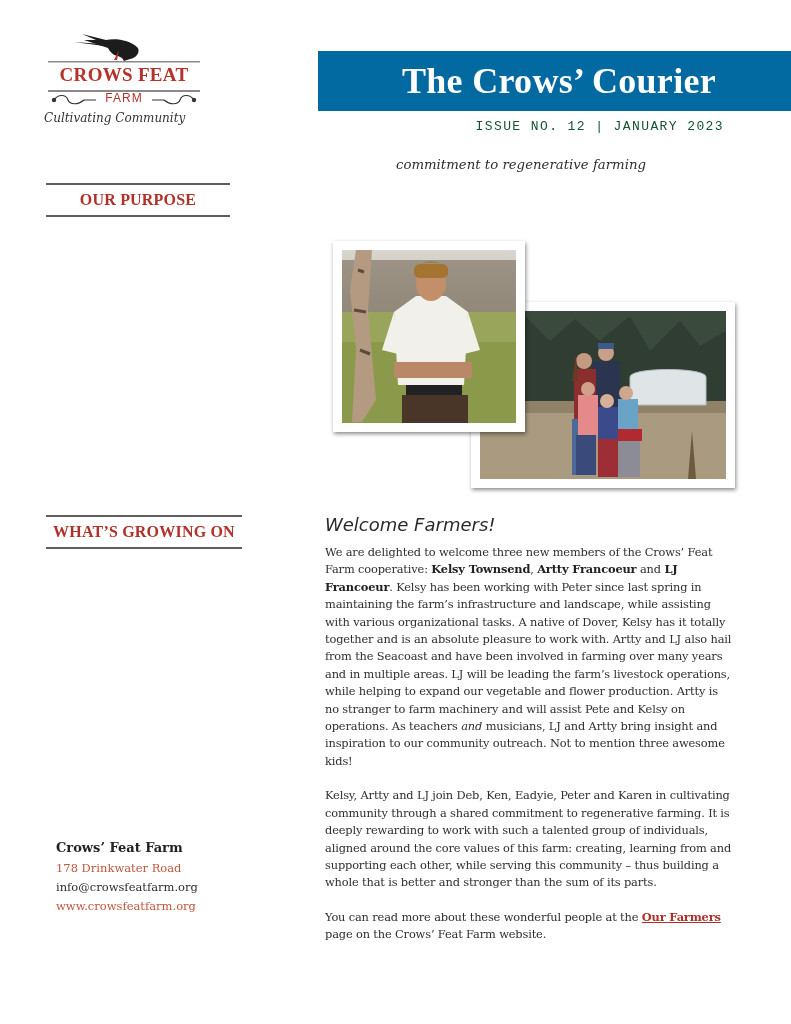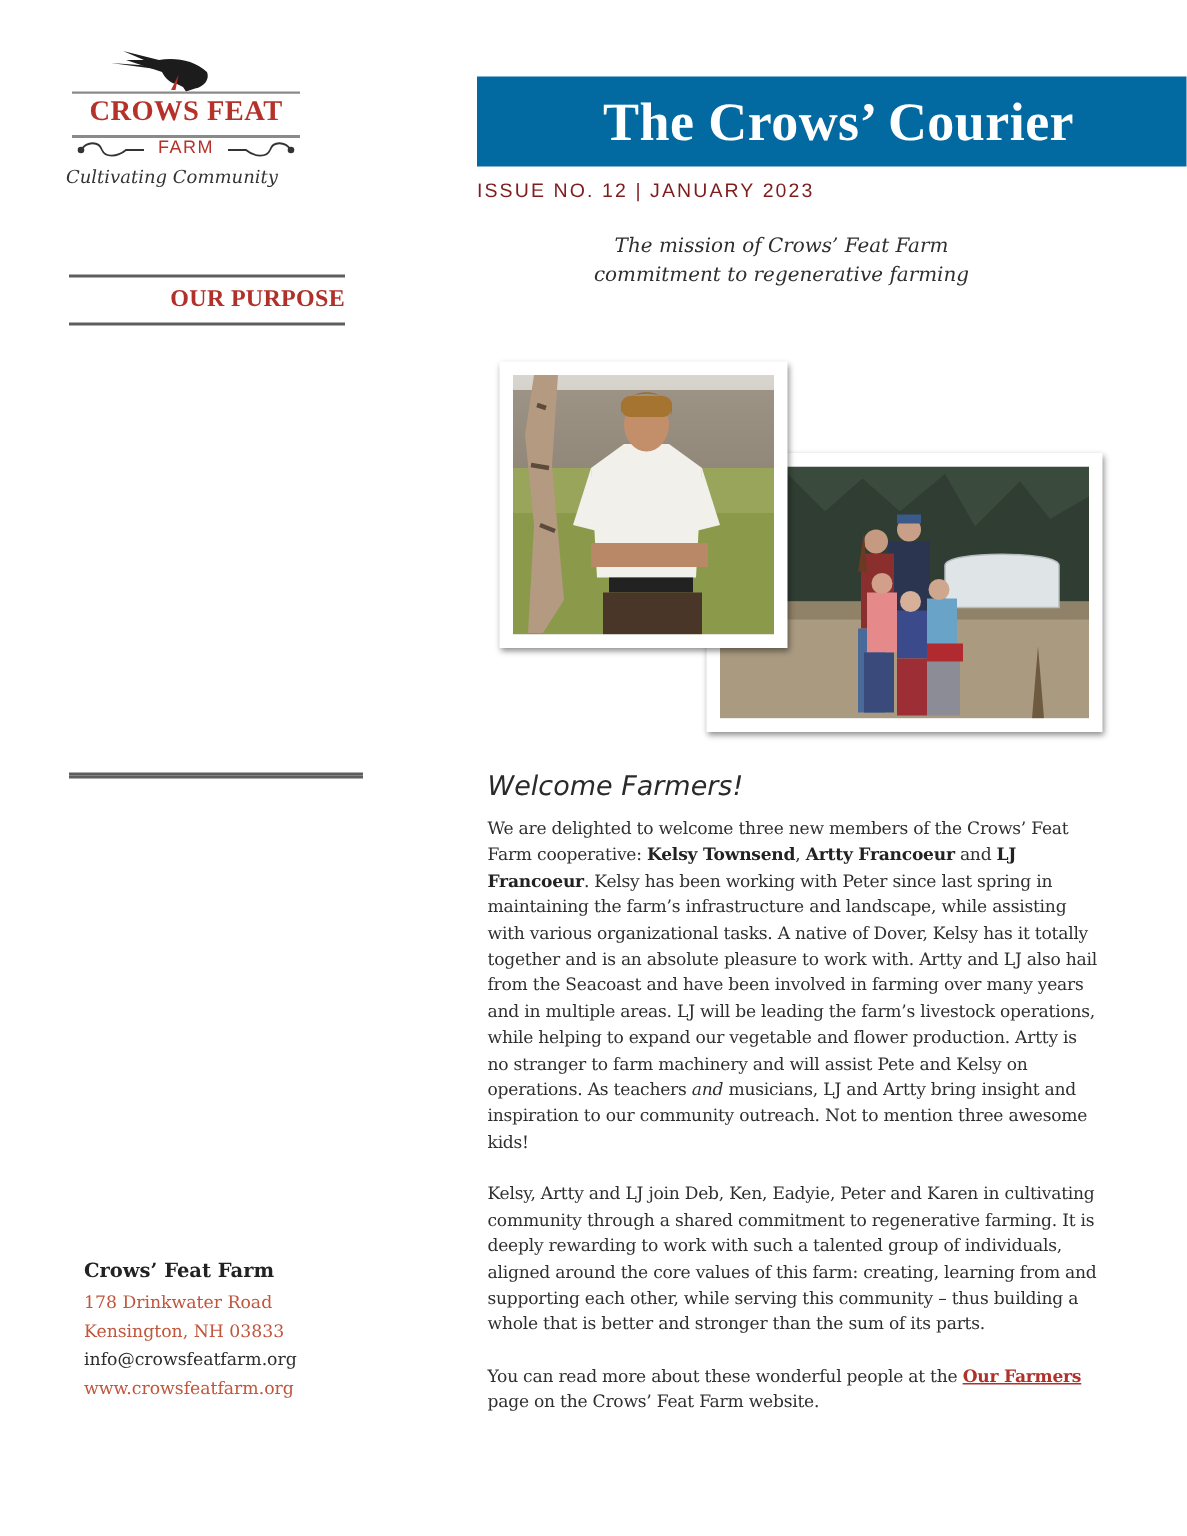--- a/index.html
+++ b/index.html
@@ -7,28 +7,28 @@
 
   
   .logo { position:absolute; left:44px; top:28px; width:165px; height:112px; }
   .logo svg { display:block; }
   .logo .brand { position:absolute; left:0; top:36px; width:160px; text-align:center; font-family:Liberation Serif, serif; font-weight:bold; font-size:19px; letter-spacing:0.3px; color:#b5322a; }
   .logo .farm { position:absolute; left:0; top:63px; width:160px; text-align:center; font-family:"Liberation Sans", sans-serif; font-size:12px; color:#b5322a; letter-spacing:1px; }
   .logo .tag { position:absolute; left:0; top:83px; width:160px; font-family:"DejaVu Serif", serif; font-style:italic; font-size:12px; color:#333; }
   .logo .rule { position:absolute; left:4px; width:152px; height:1.5px; background:#8a8a8a; }
 
   
-  .side-head { position:absolute; left:46px; width:184px; text-align:right; }
+  .side-head { position:absolute; left:46px; width:184px; text-align:center; }
   .side-head .line { height:2px; background:#5e5e5e; }
   .side-head .label { font-family:"Liberation Serif", serif; font-weight:bold; font-size:16px; color:#b0302a; letter-spacing:0.2px; padding:6px 0 6px; }
 
   
   .masthead { position:absolute; left:318px; top:51px; width:482px; height:60px; background:#0369a1; text-align:center; }
   .masthead .title { font-family:"Liberation Serif", serif; font-weight:bold; font-size:36px; color:#ffffff; line-height:60px; letter-spacing:0.3px; }
-  .issue { position:absolute; left:318px; top:119px; width:406px; text-align:left; font-family:Liberation Sans, sans-serif; font-size:13px; letter-spacing:1.4px; color:#7f1d1d; }
+  .issue { position:absolute; left:318px; top:119px; width:406px; text-align:right; font-family:Liberation Mono, monospace; font-size:13px; letter-spacing:1.4px; color:#14532d; }
   .mission { position:absolute; left:318px; top:155px; width:406px; text-align:center; font-family:"DejaVu Serif", serif; font-style:italic; font-size:13.3px; line-height:19px; color:#2e2e2e; }
 
   
   .photo { position:absolute; background:#fff; box-shadow:1px 2px 4px rgba(0,0,0,0.45); }
   .photo-1 { left:333px; top:241px; width:192px; height:191px; z-index:2; }
   .photo-2 { left:471px; top:302px; width:264px; height:186px; z-index:1; }
   .photo .img { position:absolute; overflow:hidden; }
   .photo-1 .img { left:9px; top:9px; width:174px; height:173px; }
   .photo-2 .img { left:9px; top:9px; width:246px; height:168px; }
 
@@ -68,29 +68,29 @@
 </div>
 
 <div class="side-head" style="top:183px;">
   <div class="line"></div>
   <div class="label">OUR PURPOSE</div>
   <div class="line"></div>
 </div>
 
 <div class="side-head" style="top:515px;width:196px;">
   <div class="line"></div>
+  <div class="label">WHAT’S GROWING ON</div>
   <div class="line"></div>
 </div>
 
 <div class="masthead">
   <div class="title">The Crows’ Courier</div>
 </div>
 <div class="issue">ISSUE NO. 12 | JANUARY 2023</div>
 <div class="mission">
-  <div>The mission of Crows’ Feat Farm</div>
   <div>commitment to regenerative farming</div>
 </div>
 
 <div class="photo photo-1" title="Kelsy Townsend smiling in a beanie and white t-shirt, arms crossed, by a birch tree">
   <div class="img">
     <svg width="174" height="173" viewBox="0 0 174 173">
       <defs>
         <linearGradient id="sky1" x1="0" y1="0" x2="0" y2="1">
           <stop offset="0" stop-color="#d9d6cf"></stop>
             <stop offset="1" stop-color="#8f8a7c"></stop>
@@ -149,16 +149,15 @@
 <div class="article">
   <h2>Welcome Farmers!</h2>
   <p><span>We are delighted to welcome three new members of the Crows’ Feat Farm cooperative:  </span><b>Kelsy Townsend</b><span>, </span><b>Artty Francoeur</b><span> and </span><b>LJ Francoeur</b><span>.  Kelsy has been working with Peter since last spring in maintaining the farm’s infrastructure and landscape, while assisting with various organizational tasks.  A native of Dover, Kelsy has it totally together and is an absolute pleasure to work with.  Artty and LJ also hail from the Seacoast and have been involved in farming over many years and in multiple areas.  LJ will be leading the farm’s livestock operations, while helping to expand our vegetable and flower production.  Artty is no stranger to farm machinery and will assist Pete and Kelsy on operations.  As teachers </span><i>and</i><span> musicians, LJ and Artty bring insight and inspiration to our community outreach.  Not to mention three awesome kids!</span></p>
   <p>Kelsy, Artty and LJ join Deb, Ken, Eadyie, Peter and Karen in cultivating community through a shared commitment to regenerative farming.  It is deeply rewarding to work with such a talented group of individuals, aligned around the core values of this farm:  creating, learning from and supporting each other, while serving this community – thus building a whole that is better and stronger than the sum of its parts.</p>
   <p><span>You can read more about these wonderful people at the </span><a href="#">Our Farmers</a><span> page on the Crows’ Feat Farm website.</span></p>
 </div>
 
 <div class="contact">
   <div class="name">Crows’ Feat Farm</div>
   <div class="line">178 Drinkwater Road</div>
-  <div class="line">Kensington, NH 03833</div>
   <div class="line email">info@crowsfeatfarm.org</div>
   <div class="line">www.crowsfeatfarm.org</div>
 </div>
 
 </body></html>

